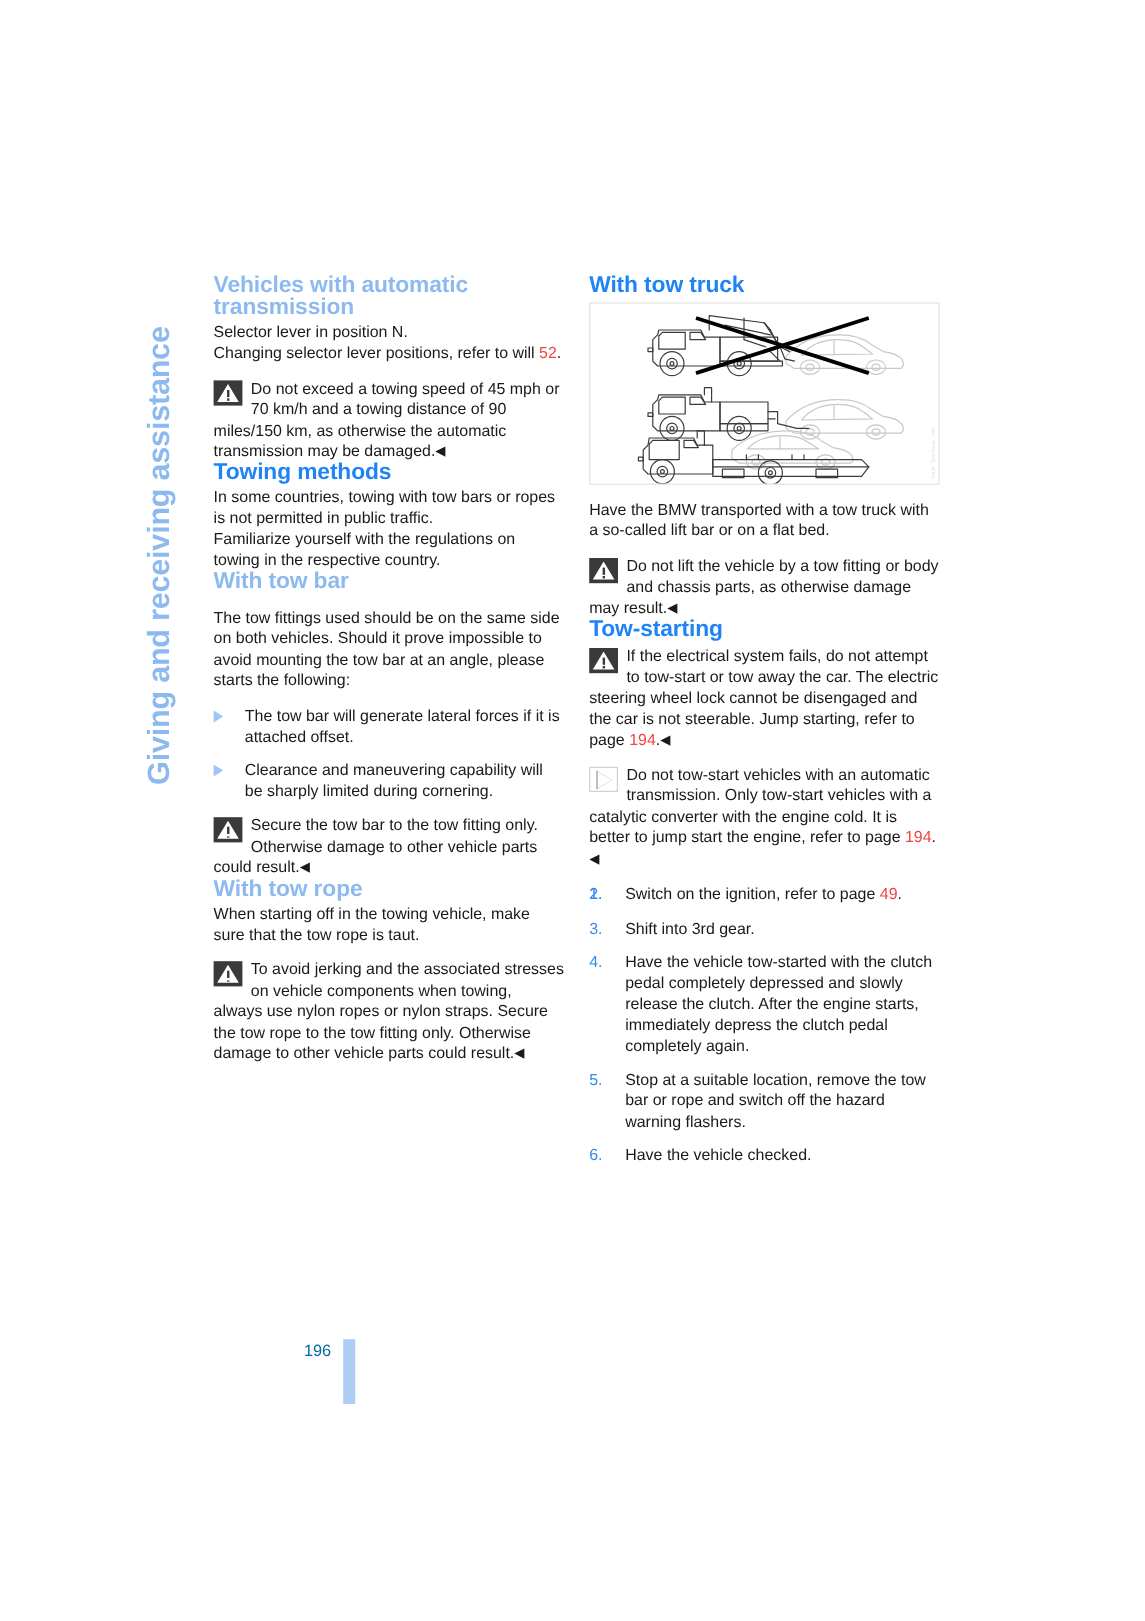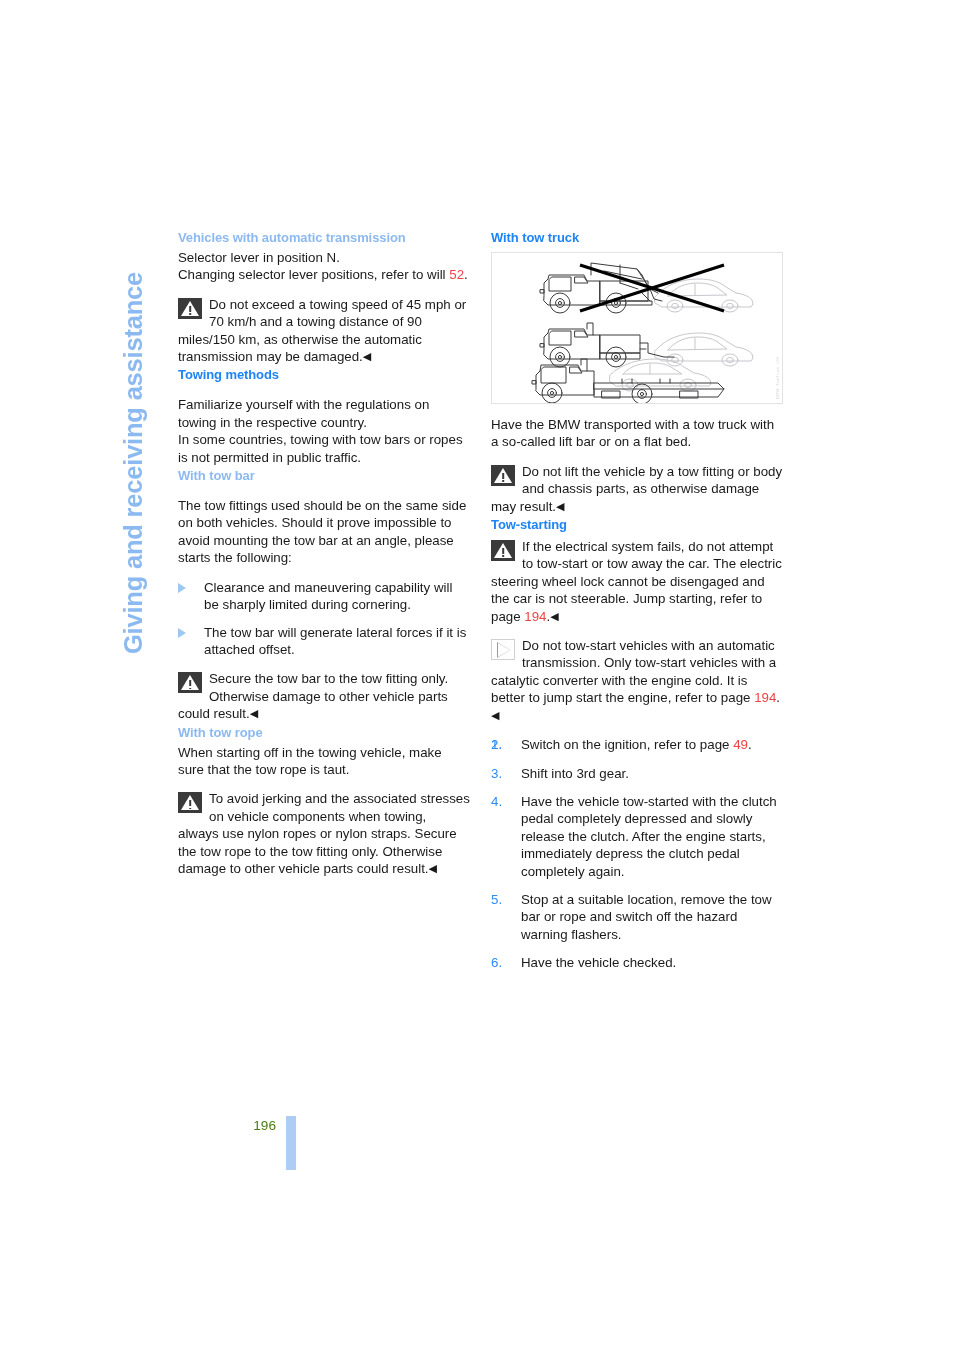--- a/index.html
+++ b/index.html
@@ -53,21 +53,21 @@
     width: 292px;
     font-size: 13.3px;
     line-height: 17.4px;
     color: #1a1a1a;
   }
   #col-left  { left: 178px; }
   #col-right { left: 491px; }
 
   
   h2.sec-head {
-    font-size: 13px;
+    font-size: 19px;
     font-weight: bold;
     color: #1e84f5;
     margin: 0 0 2px 0;
     line-height: 19px;
     letter-spacing: -0.1px;
   }
   h2.sec-head.sub {
     color: #8cbaf0;
   }
   .gap-before-lg { margin-top: 22px; }
@@ -241,21 +241,21 @@
     left: 178px;
     top: 1108px;
     width: 300px;
     height: 60px;
   }
   #footer .pno {
     position: absolute;
     left: 74px;
     top: 10px;
     font-size: 13.6px;
-    color: #4d7c0f;
+    color: #0369a1;
     text-align: right;
     width: 24px;
   }
   #footer .tabbar {
     position: absolute;
     left: 108px;
     top: 8px;
     width: 10px;
     height: 54px;
     background: #aecdf5;
@@ -280,31 +280,31 @@
     <div class="notice">
       <span class="ico icon-warning">
           <span class="tri"></span>
           <span class="bang"></span>
           <span class="dot"></span>
         </span>
       <span>Do not exceed a towing speed of 45 mph or 70 km/h and a towing distance of 90 miles/150 km, as otherwise the automatic transmission may be damaged.</span><span class="endmark">◀</span>
     </div>
 
     <h2 class="sec-head gap-before-lg">Towing methods</h2>
+    <p class="body">In some countries, towing with tow bars or ropes is not permitted in public traffic.</p>
     <p class="body spaced">Familiarize yourself with the regulations on towing in the respective country.</p>
-    <p class="body">In some countries, towing with tow bars or ropes is not permitted in public traffic.</p>
 
     <h2 class="sec-head sub gap-before-lg">With tow bar</h2>
 
 
     <p class="body spaced">The tow fittings used should be on the same side on both vehicles. Should it prove impossible to avoid mounting the tow bar at an angle, please starts the following:</p>
 
     <ul class="tri-list">
+      <li><span class="bullet"></span><span>The tow bar will generate lateral forces if it is attached offset.</span></li>
       <li><span class="bullet"></span><span>Clearance and maneuvering capability will be sharply limited during cornering.</span></li>
-      <li><span class="bullet"></span><span>The tow bar will generate lateral forces if it is attached offset.</span></li>
     </ul>
 
     <div class="notice">
       <span class="ico icon-warning">
           <span class="tri"></span>
           <span class="bang"></span>
           <span class="dot"></span>
         </span>
       <span>Secure the tow bar to the tow fitting only. Otherwise damage to other vehicle parts could result.</span><span class="endmark">◀</span>
     </div>

